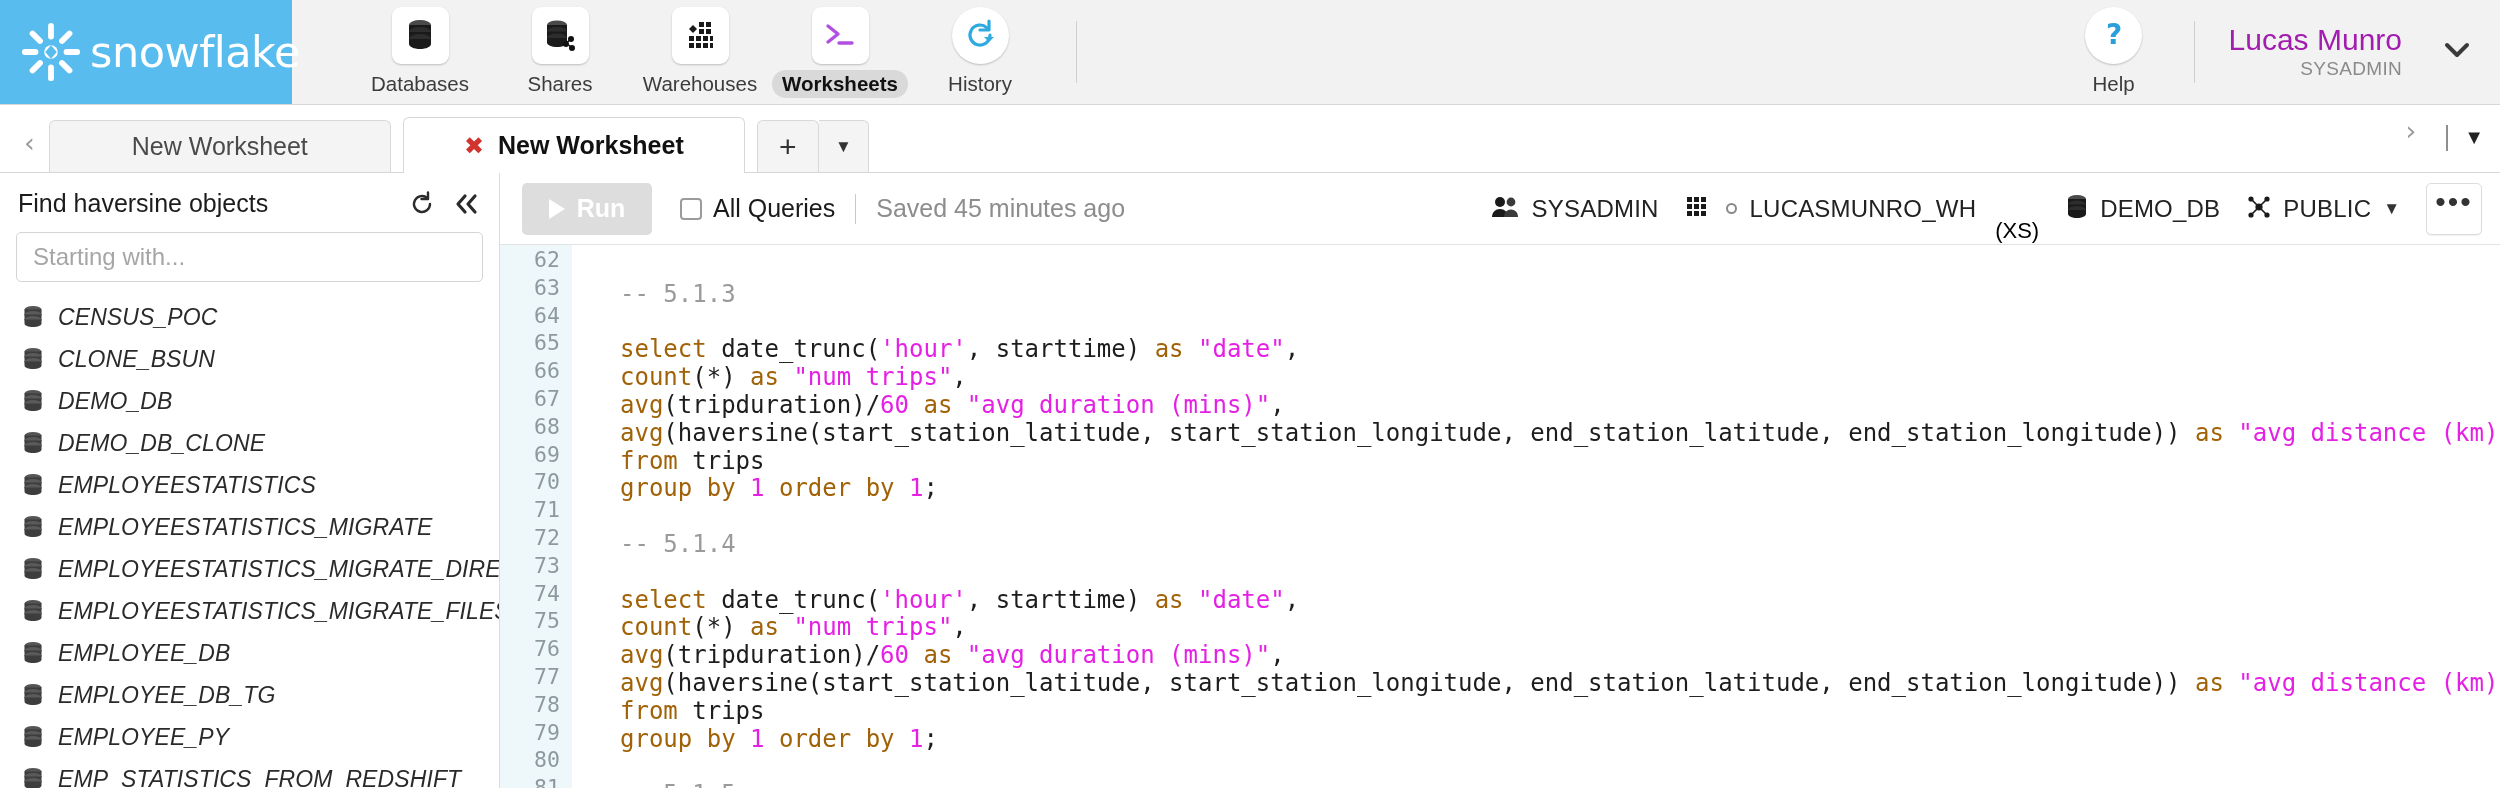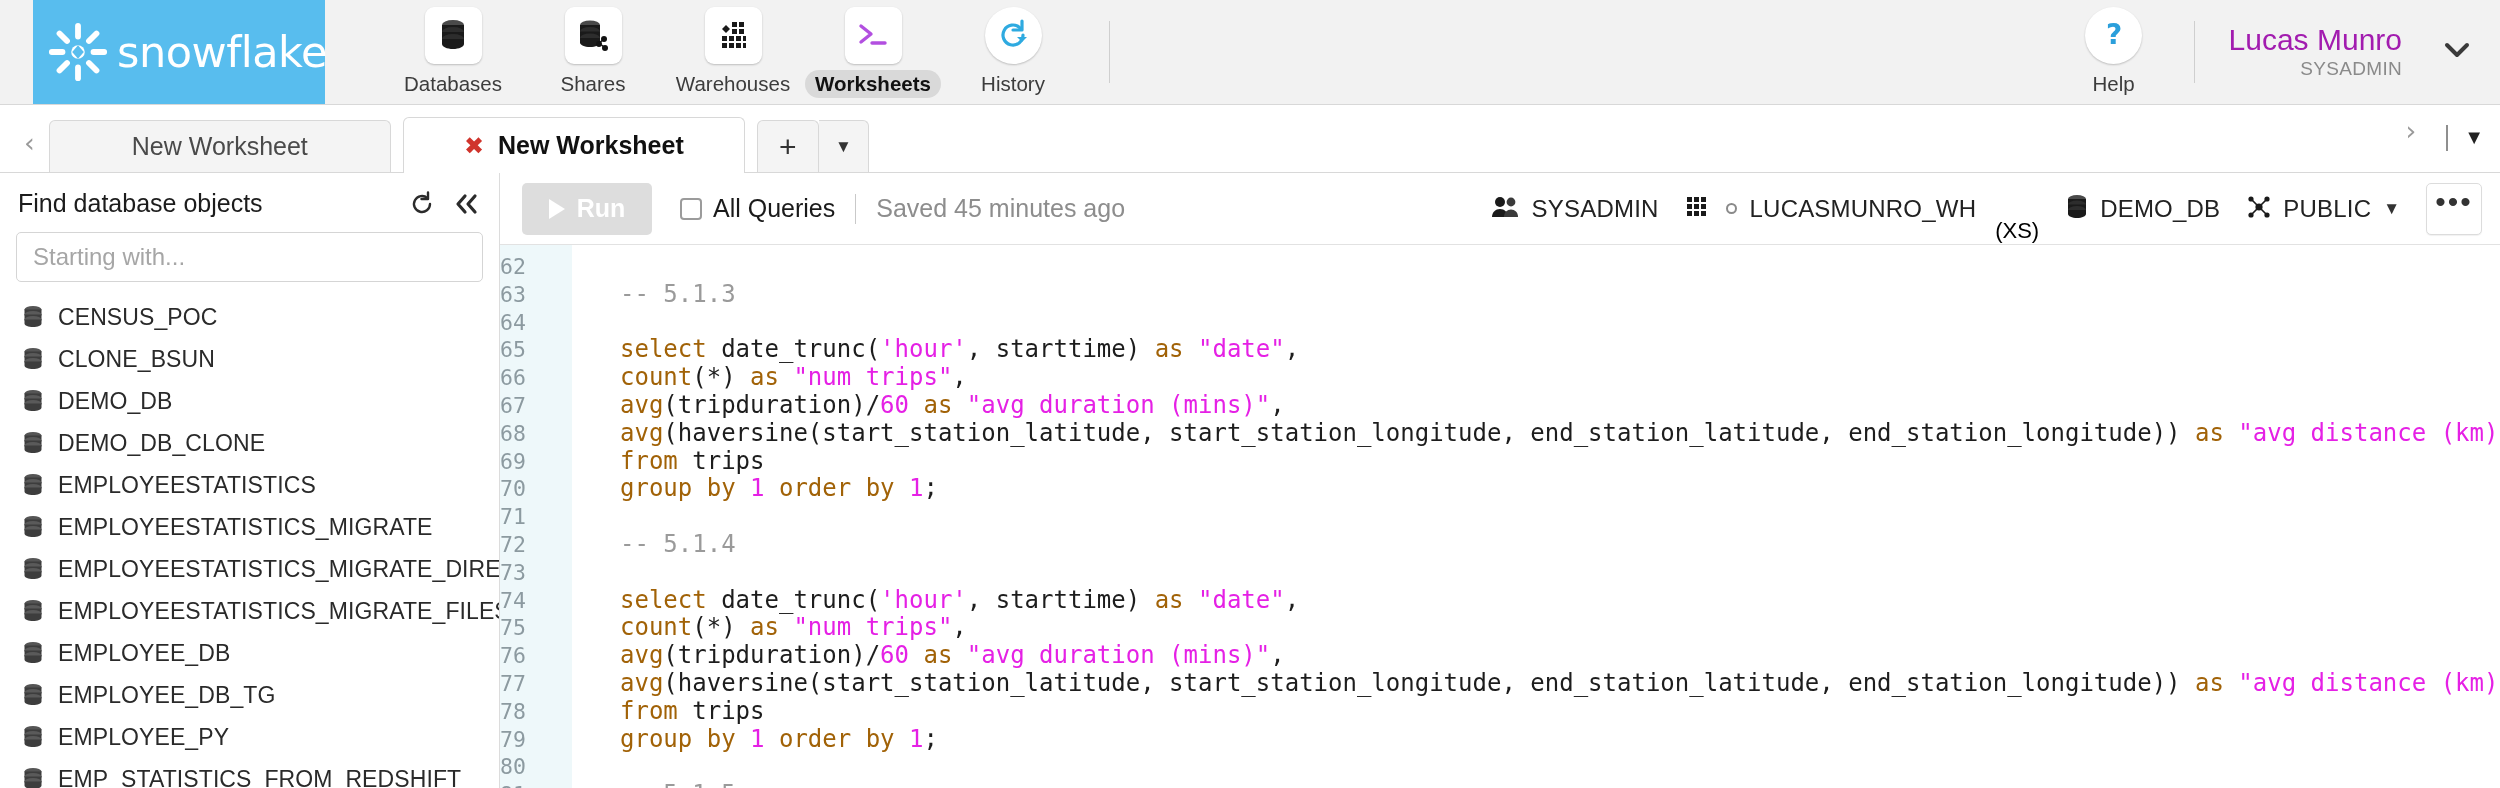--- a/index.html
+++ b/index.html
@@ -17,23 +17,22 @@
     align-items: stretch;
     background: #f2f2f2;
     border-bottom: 1px solid #d8d8d8;
     position: relative;
   }
   .logo-block {
     width: 292px;
     background: #58bdee;
     display: flex;
     align-items: center;
-    padding-left: 14px;
+    padding-left: 20px;
     flex: 0 0 292px;
-    margin-left: 33px;
   }
   .logo-mark { width: 62px; height: 62px; flex: 0 0 62px; }
   .logo-text {
     color: #ffffff;
     font-size: 43px;
     letter-spacing: -0.5px;
     margin-left: 8px;
     font-weight: 400;
     font-family: "DejaVu Sans", sans-serif;
   }
@@ -151,21 +150,21 @@
   .sb-icon { cursor: pointer; color: #2b2b2b; display: flex; }
   .sb-search-wrap { padding: 10px 16px 8px 16px; }
   .sb-search {
     width: 100%; height: 50px;
     border: 1px solid #d5d5d5; border-radius: 5px;
     padding: 0 16px; font-size: 24px; color: #333;
     font-family: "Liberation Sans", sans-serif;
     outline: none; background: #fff;
   }
   .sb-search::placeholder { color: #a6a6a6; }
-  .sb-list { flex: 1; overflow: hidden; padding-top: 6px; }
+  .sb-list { flex: 1; overflow: hidden; padding-top: 6px; font-style: italic; }
   .sb-row {
     height: 42px; display: flex; align-items: center;
     padding-left: 22px; cursor: pointer; gap: 14px;
   }
   .sb-row-label { font-size: 23px; color: #2a2a2a; white-space: nowrap; letter-spacing: 0.1px; }
 
   
   .ws { flex: 1; display: flex; flex-direction: column; min-width: 0; }
   .ws-toolbar {
     height: 72px; display: flex; align-items: center;
@@ -213,21 +212,22 @@
   }
 
   
   .editor {
     flex: 1; display: flex; overflow: hidden;
     background: #ffffff; position: relative;
   }
   .gutter {
     width: 72px; flex: 0 0 72px;
     background: #eef8fa;
-    padding-top: 8px;
+    padding-top: 1px;
+    text-align: right;
     font-family: "DejaVu Sans Mono", monospace;
     font-size: 21.5px; color: #8c9aa0;
     line-height: 27.8px;
     padding-right: 12px;
     user-select: none;
   }
   .code {
     flex: 1; padding-top: 8px; padding-left: 16px;
     font-family: "DejaVu Sans Mono", monospace;
     font-size: 24px; line-height: 27.8px;
@@ -389,21 +389,21 @@
     <span class="tab-scroll-right">›</span>
     <span class="vsep"></span>
     <span style="font-size:20px;color:#222;cursor:pointer;">▼</span>
   </div>
 </div>
 
 <div class="body">
 
   <div class="sidebar">
     <div class="sb-head">
-      <span class="sb-title">Find database objects</span>
+      <span class="sb-title">Find haversine objects</span>
       <span class="sb-actions">
         <span class="sb-icon">
           <svg width="26" height="26" viewBox="0 0 26 26">
             <path d="M21 13a8 8 0 1 1-2.6-5.9" stroke="#2b2b2b" stroke-width="2.4" fill="none" stroke-linecap="round"></path>
             <path d="M19 1.5 L19 8 L12.5 8" stroke="#2b2b2b" stroke-width="2.4" fill="none" stroke-linecap="round" stroke-linejoin="round"></path>
           </svg>
         </span>
         <span class="sb-icon">
           <svg width="28" height="24" viewBox="0 0 28 24">
             <path d="M12 4 L5 12 L12 20" stroke="#2b2b2b" stroke-width="3.2" fill="none" stroke-linecap="round" stroke-linejoin="round"></path>

